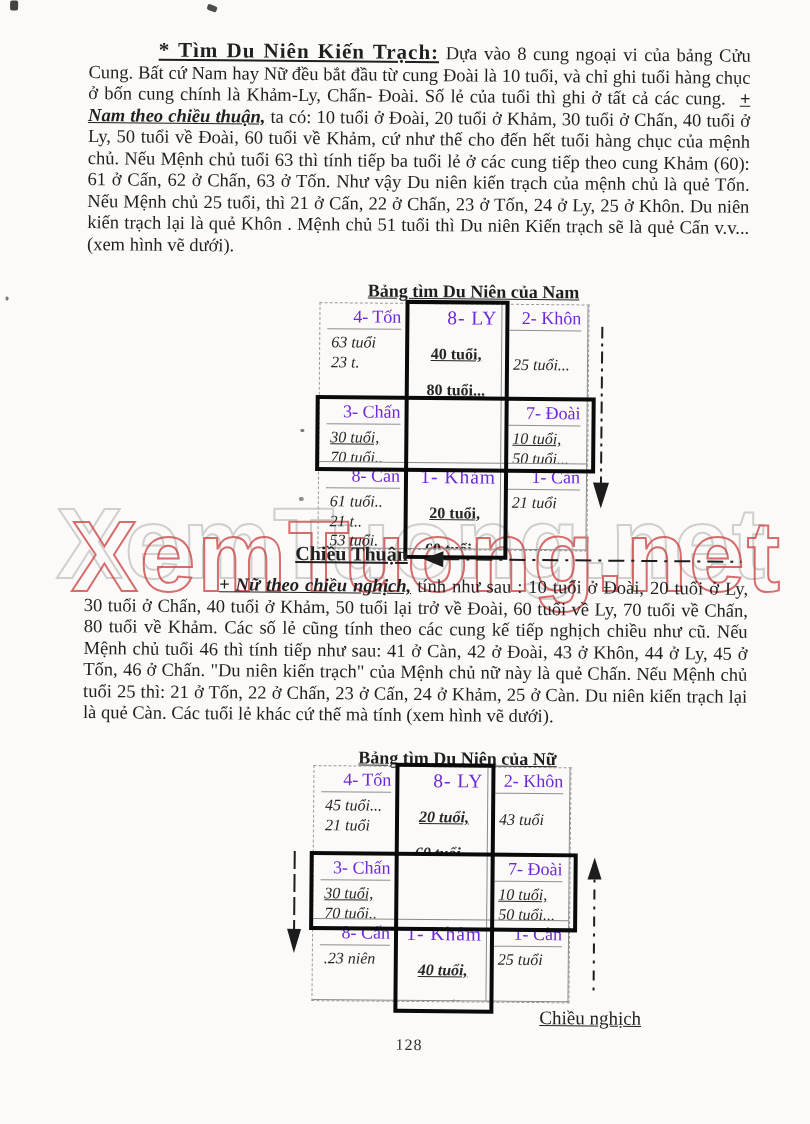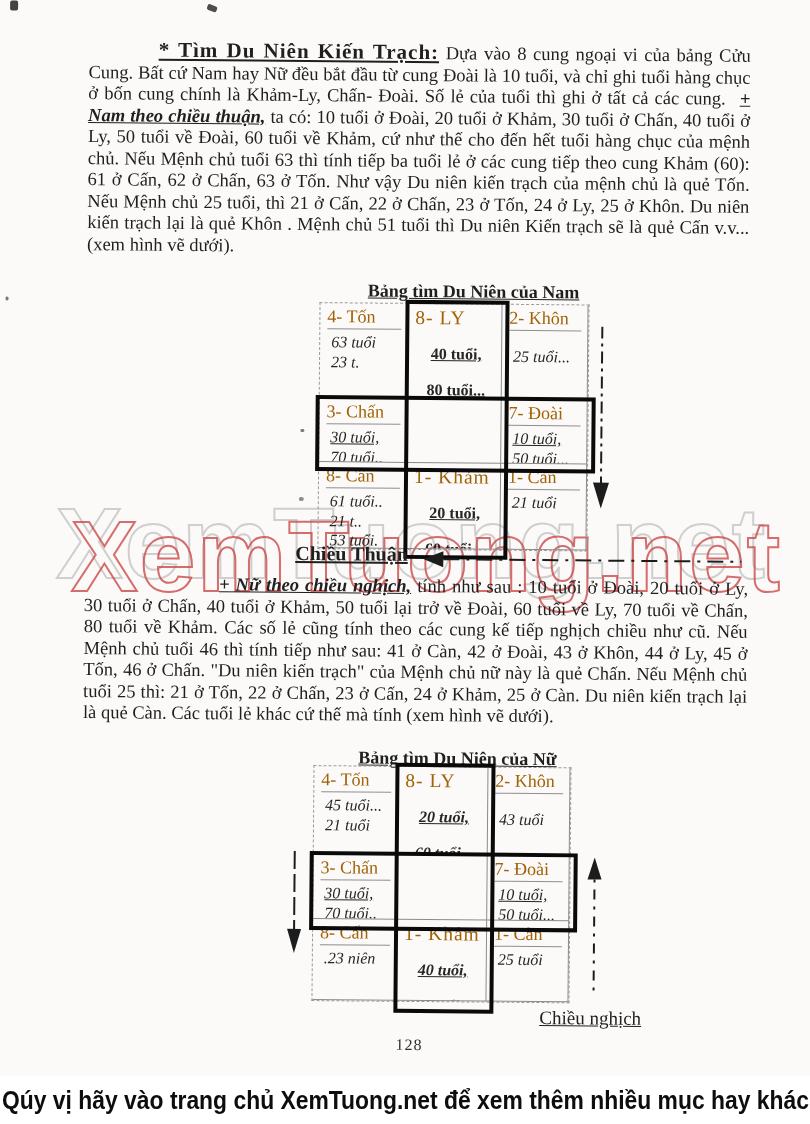--- a/index.html
+++ b/index.html
@@ -19,21 +19,21 @@
   .ttl{font-weight:bold;font-size:21px;text-decoration:underline;letter-spacing:1px;}
   .sub{font-weight:bold;font-style:italic;text-decoration:underline;margin-left:14px;}
   .cap{position:absolute;font-weight:bold;font-size:18px;text-decoration:underline;text-align:center;}
   #cap1{left:352px;top:281px;width:240px;}
   #cap2{left:330px;top:748px;width:260px;}
   
   .tbl{position:absolute;display:grid;border:1px dashed #9a9a9a;}
   #tbl1{left:318px;top:303px;grid-template-columns:88px 94px 86px;grid-template-rows:95px 64px 86px;}
   #tbl2{left:316px;top:766px;grid-template-columns:84px 90px 82px;grid-template-rows:88px 65px 81px;}
   .cell{border-right:1px solid #8b8b8b;border-bottom:1px solid #8b8b8b;padding:3px 4px 0 7px;overflow:hidden;}
-  .ch{font-size:18px;color:#a16207;text-align:left;line-height:21px;}
+  .ch{font-size:18px;color:#6d28d9;text-align:right;line-height:21px;}
   .hd{border-bottom:1px solid #8f8f8f;margin:0 2px 3px 0;padding-bottom:1px;}
   .cv{font-style:italic;font-size:16px;line-height:19.5px;color:#262626;padding-left:4px;}
   .cc .ch{font-weight:normal;font-size:19.5px;letter-spacing:1px;}
   .cc .cv{text-align:center;font-weight:bold;padding-left:0;margin-top:16px;}
   #tbl1 .cc .cv{font-style:normal;}
   .u{text-decoration:underline;}
   .boldbox{position:absolute;border:4px solid #0a0a0a;pointer-events:none;}
   #vbox1{left:85px;top:-4px;width:96px;height:251px;}
   #hbox1{left:-4px;top:92px;width:272px;height:68px;}
   #vbox2{left:81px;top:-4px;width:92px;height:242px;}
@@ -75,21 +75,21 @@
         <div class="cv">63 tuổi</div>
         <div class="cv">23 t.</div>
       </div>
       <div class="cell cc">
         <div class="ch">8- LY</div>
         <div class="cv u">40 tuổi,</div>
         <div class="cv u">80 tuổi...</div>
       </div>
       <div class="cell">
         <div class="ch hd">2- Khôn</div>
-        <div class="cv" style="margin-top:16px">25 tuổi...</div>
+        <div class="cv" style="margin-top:24px">25 tuổi...</div>
       </div>
       <div class="cell">
         <div class="ch hd">3- Chấn</div>
         <div class="cv u">30 tuổi,</div>
         <div class="cv">70 tuổi..</div>
       </div>
       <div class="cell"></div>
       <div class="cell">
         <div class="ch hd">7- Đoài</div>
         <div class="cv u">10 tuổi,</div>
@@ -185,17 +185,14 @@
 
     <div id="pageno">128</div>
 
     <div class="speck" style="left:6px;top:4px;width:8px;height:10px;opacity:.85"></div>
     <div class="speck" style="left:203px;top:7px;width:10px;height:6px;opacity:.8;transform:rotate(20deg)"></div>
     <div class="speck" style="left:4px;top:300px;width:3px;height:4px;opacity:.6"></div>
     <div class="speck" style="left:300px;top:430px;width:4px;height:3px;opacity:.6"></div>
     <div class="speck" style="left:299px;top:498px;width:5px;height:4px;opacity:.5"></div>
   </div>
 
-  <div id="footer">
-    <span>Qúy vị hãy vào trang chủ XemTuong.net để xem thêm nhiều mục hay khác</span>
-  </div>
 
 </div>
 
 </body></html>

